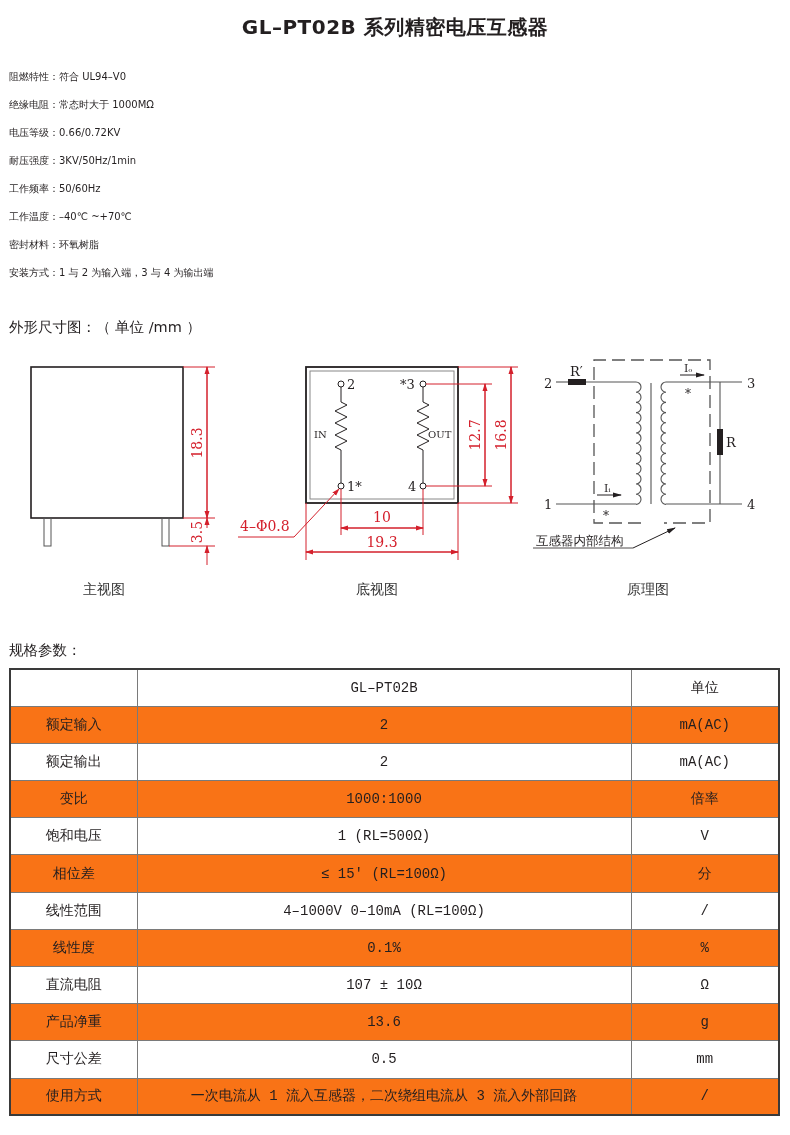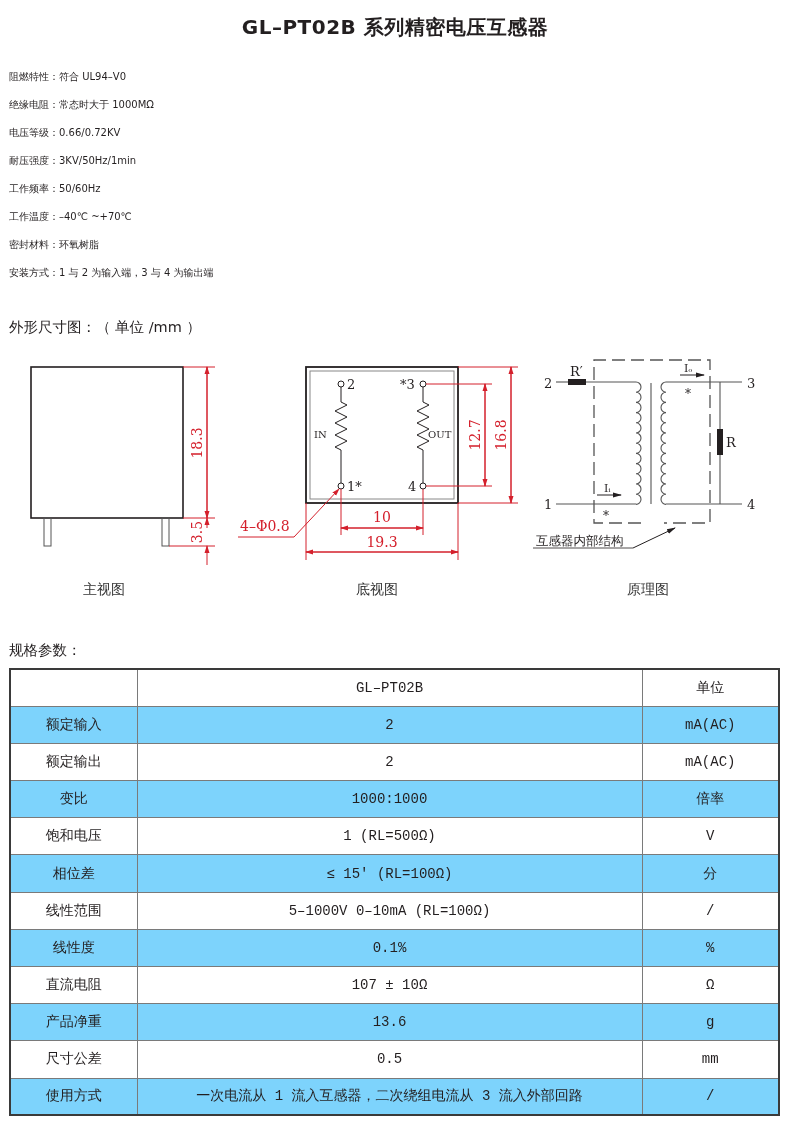--- a/index.html
+++ b/index.html
@@ -25,23 +25,23 @@
 
   table.spec-table {
     position: absolute; left: 9px; top: 668px; width: 771px;
     border-collapse: collapse; font-size: 14px;
   }
   table.spec-table td {
     height: 37.2px; text-align: center; vertical-align: middle;
     border: 1.5px solid #7a7a7a; color: #231f20; white-space: nowrap; font-family: Liberation Mono, monospace;
   }
   table.spec-table { border: 2px solid #3a3a3a; }
-  table.spec-table tr.shaded td { background: #7dd3fc; }
+  table.spec-table tr.shaded td { background: #f97316; }
   .c1 { width: 127px; }
-  .c3 { width: 137px; }
+  .c3 { width: 148px; }
 </style>
 </head>
 <body>
 
 <div class="title">GL–PT02B 系列精密电压互感器</div>
 
 <div class="specs">
   <div class="spec-line"><span>阻燃特性：</span><span>符合 UL94–V0</span></div>
   <div class="spec-line"><span>绝缘电阻：</span><span>常态时大于 1000MΩ</span></div>
   <div class="spec-line"><span>电压等级：</span><span>0.66/0.72KV</span></div>
@@ -198,21 +198,21 @@
     <td>1 (RL=500Ω)</td>
     <td>V</td>
   </tr>
   <tr class="shaded">
     <td>相位差</td>
     <td>≤ 15′  (RL=100Ω)</td>
     <td>分</td>
   </tr>
   <tr>
     <td>线性范围</td>
-    <td>5–1000V   0–10mA (RL=100Ω)</td>
+    <td>4–1000V   0–10mA (RL=100Ω)</td>
     <td>/</td>
   </tr>
   <tr class="shaded">
     <td>线性度</td>
     <td>0.1%</td>
     <td>%</td>
   </tr>
   <tr>
     <td>直流电阻</td>
     <td>107 ± 10Ω</td>

